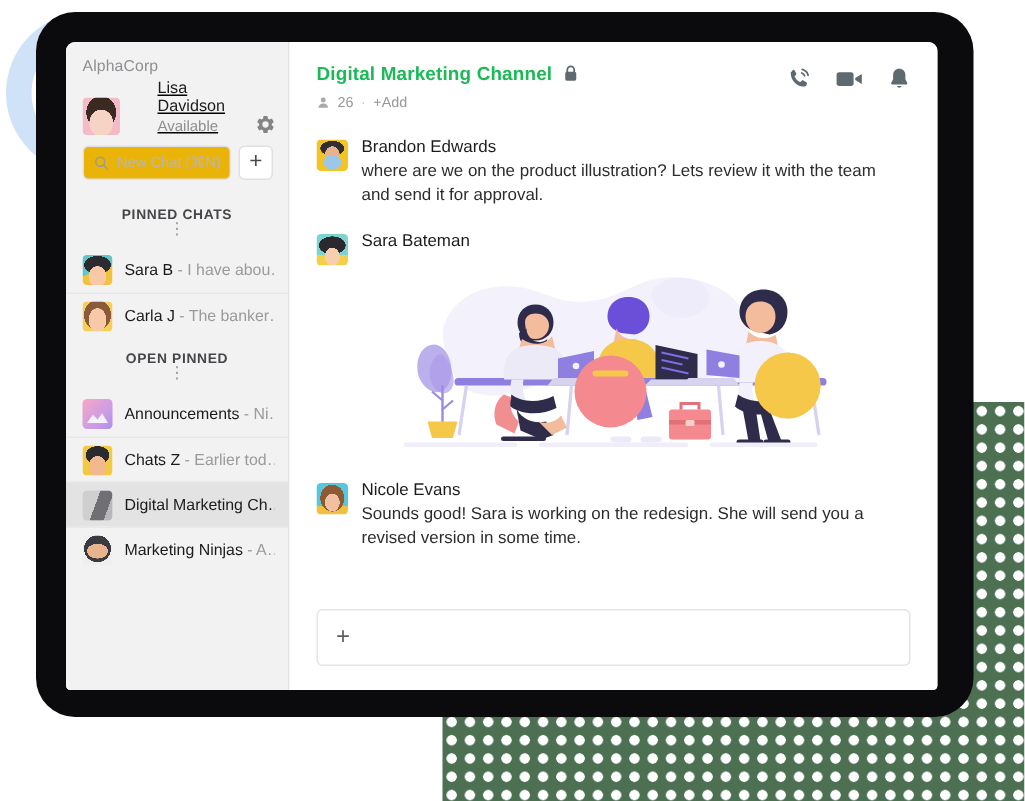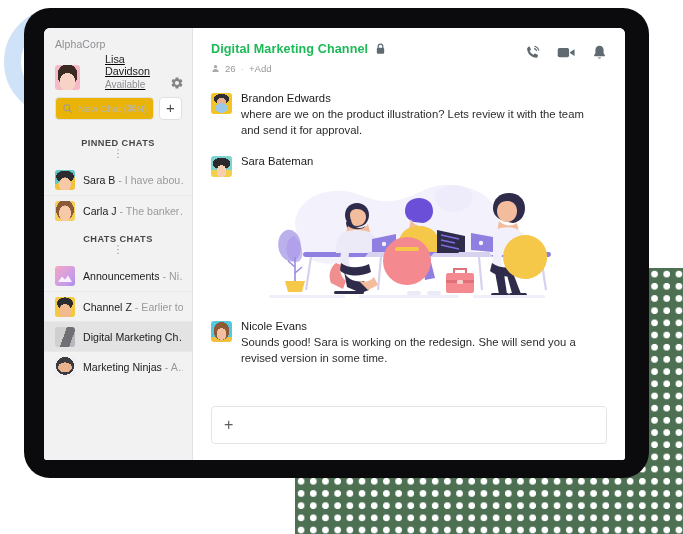--- a/index.html
+++ b/index.html
@@ -291,36 +291,36 @@
 
       <div class="chat-row">
         <div class="chat-av av-carla"></div>
         <div class="chat-label">
           <span>Carla J</span>
           <span class="sub">- The banker…</span>
         </div>
       </div>
 
       <div class="sec-head">
-        <span class="sec-title">CHATS CHATS</span>
+        <span class="sec-title">OPEN PINNED</span>
         <span class="kebab">⋮</span>
       </div>
 
       <div class="chat-row no-rule">
         <div class="chat-av av-ann"></div>
         <div class="chat-label">
           <span>Announcements</span>
           <span class="sub">- Ni…</span>
         </div>
       </div>
 
       <div class="chat-row">
         <div class="chat-av av-daniel"></div>
         <div class="chat-label">
-          <span>Channel Z</span>
+          <span>Chats Z</span>
           <span class="sub">- Earlier tod…</span>
         </div>
       </div>
 
       <div class="chat-row selected">
         <div class="chat-av av-dmc"></div>
         <div class="chat-label">
           <span>Digital Marketing Ch…</span>
           <span class="sub"></span>
         </div>

